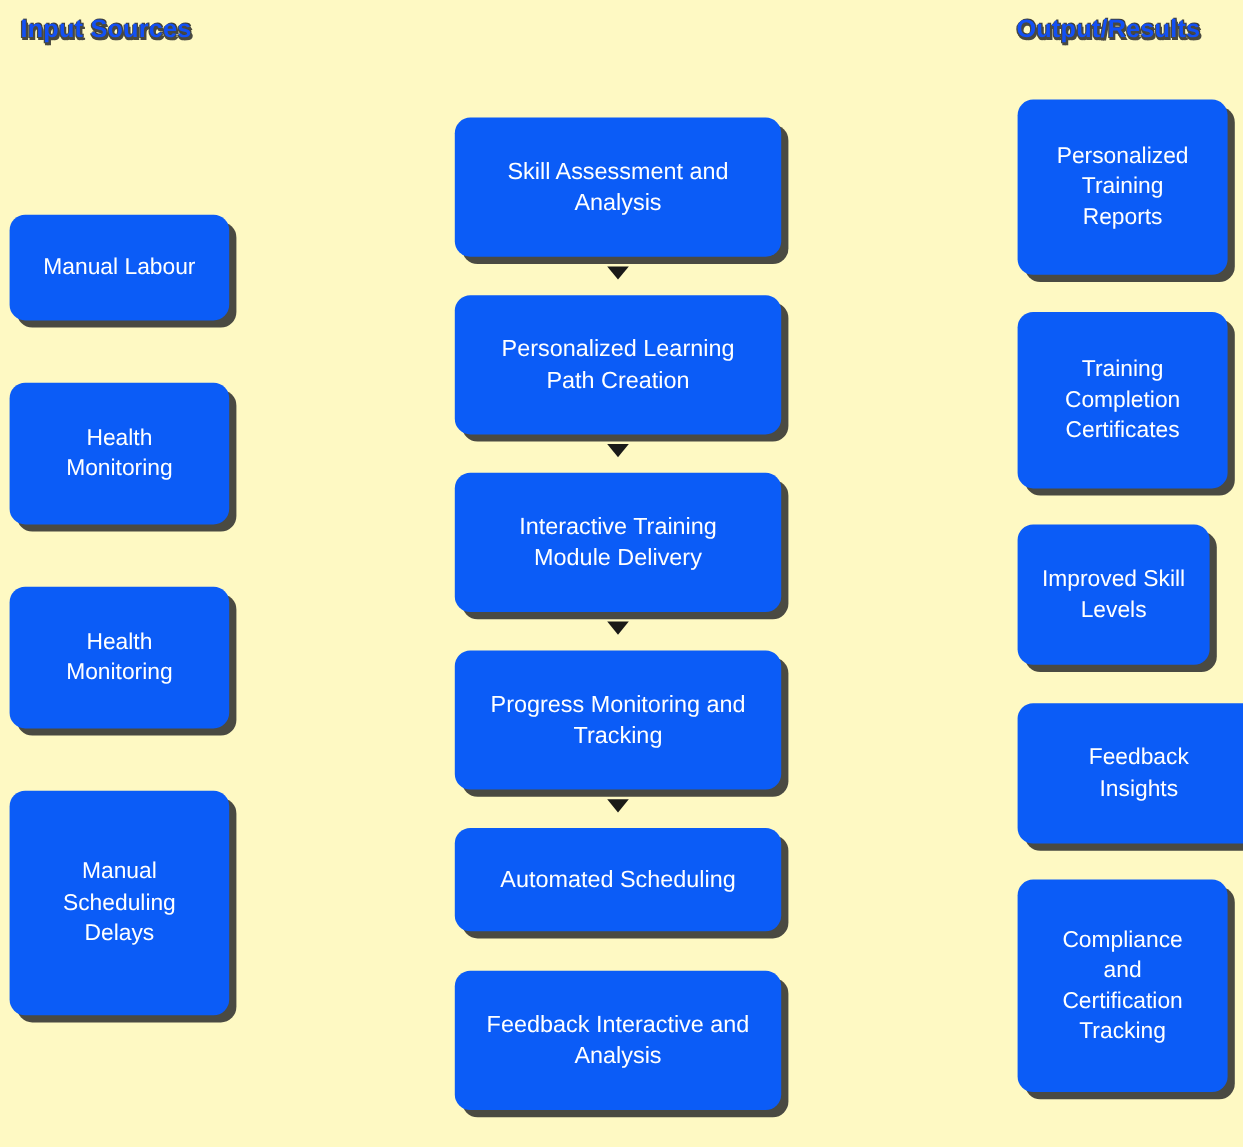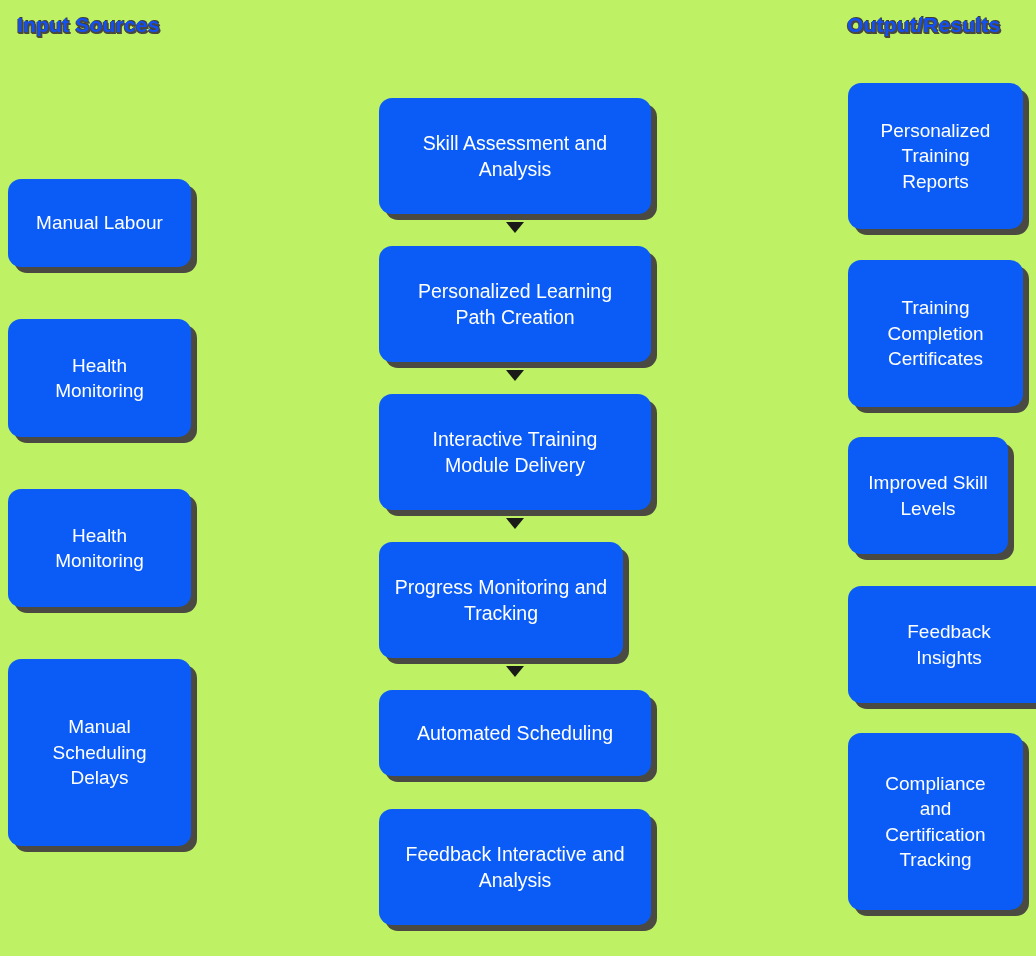--- a/index.html
+++ b/index.html
@@ -12,21 +12,21 @@
     height: 956px;
     overflow: hidden;
     font-family: "Liberation Sans", sans-serif;
     position: relative;
   }
 
   #canvas {
     position: relative;
     width: 1036px;
     height: 956px;
-    background: #bef264;
+    background: #fef9c3;
   }
 
   
   .col-title {
     position: absolute;
     font-weight: bold;
     font-size: 21px;
     letter-spacing: 0.2px;
     color: #1250f5;
     white-space: nowrap;
@@ -104,21 +104,21 @@
     <div class="node wide" style="left:379px; top:246px; width:272px; height:116px;">Personalized Learning
 Path Creation</div>
 
     <div class="connector" style="left:506px; top:370px;"></div>
 
     <div class="node wide" style="left:379px; top:394px; width:272px; height:116px;">Interactive Training
 Module Delivery</div>
 
     <div class="connector" style="left:506px; top:518px;"></div>
 
-    <div class="node wide" style="left:379px; top:542px; width:244px; height:116px;">Progress Monitoring and
+    <div class="node wide" style="left:379px; top:542px; width:272px; height:116px;">Progress Monitoring and
 Tracking</div>
 
     <div class="connector" style="left:506px; top:666px;"></div>
 
     <div class="node wide" style="left:379px; top:690px; width:272px; height:86px;">Automated Scheduling</div>
 
     <div class="node wide" style="left:379px; top:809px; width:272px; height:116px;">Feedback Interactive and
 Analysis</div>
   </div>
 

